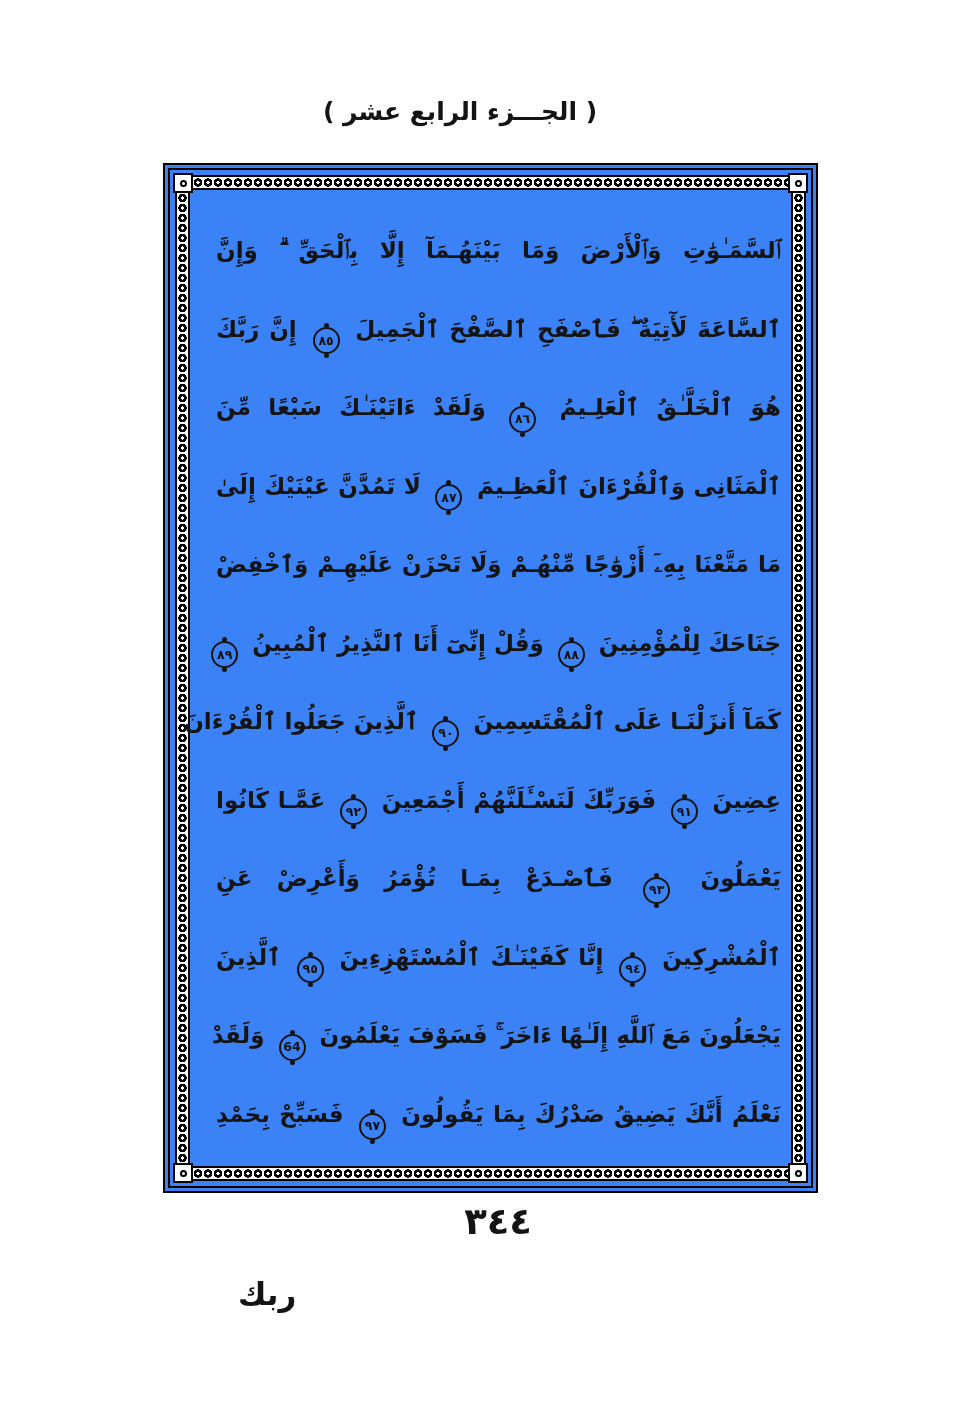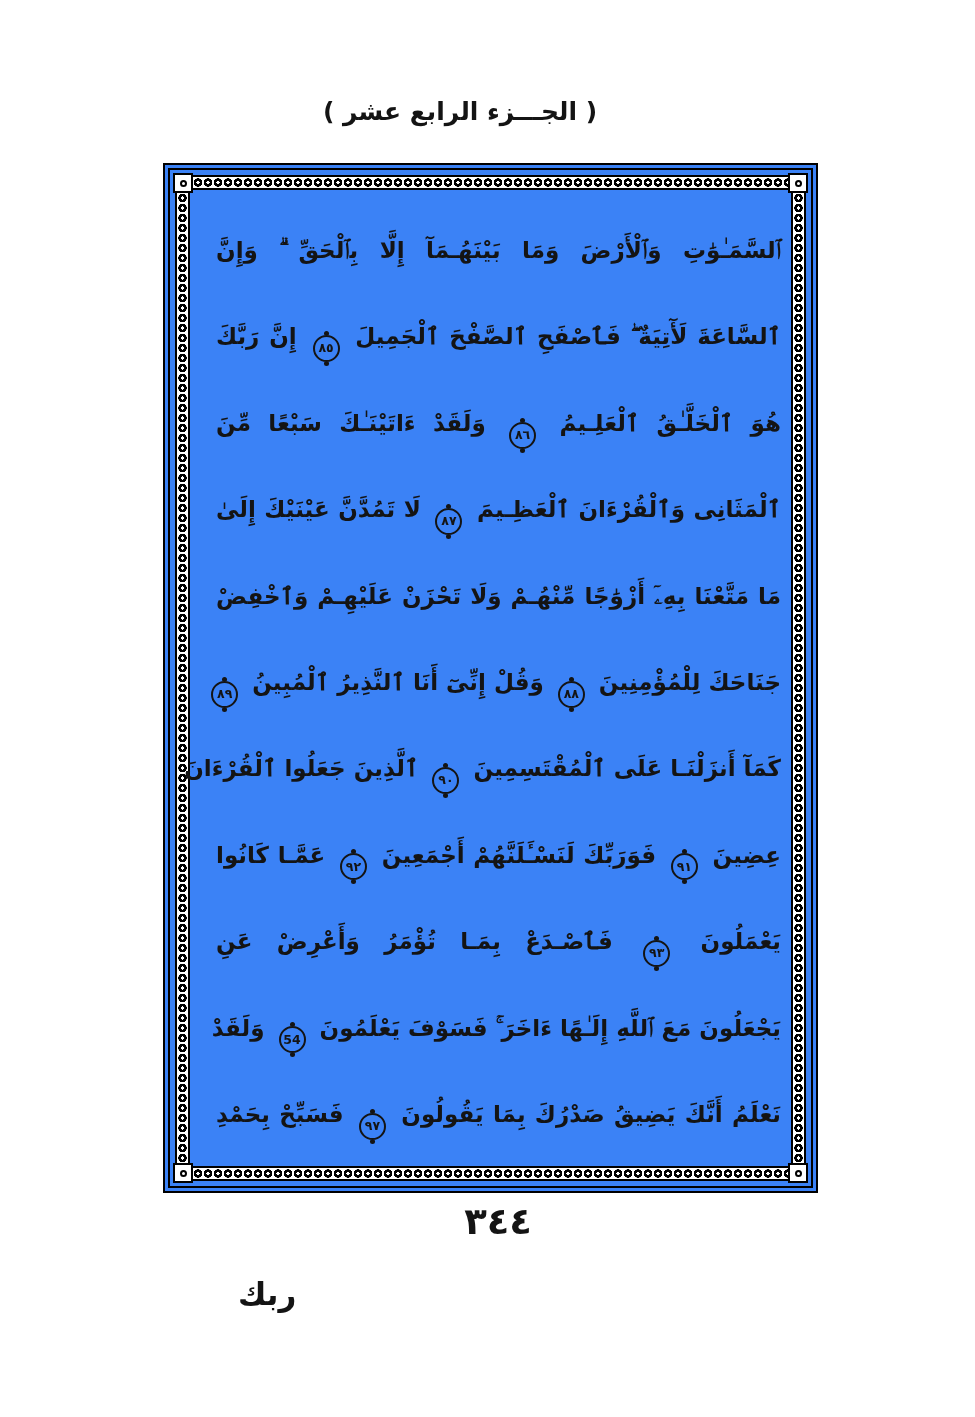--- a/index.html
+++ b/index.html
@@ -138,24 +138,31 @@
         <span class="ayah-marker">٩٢</span>
         <span>عَمَّـا كَانُوا</span>
       </div>
 
       <div class="quran-line">
         <span>يَعْمَلُونَ</span>
         <span class="ayah-marker">٩٣</span>
         <span>فَٱصْـدَعْ بِمَـا تُؤْمَرُ وَأَعْرِضْ عَنِ</span>
       </div>
 
+      <div class="quran-line">
+        <span>ٱلْمُشْرِكِينَ</span>
+        <span class="ayah-marker">٩٤</span>
+        <span>إِنَّا كَفَيْنَـٰكَ ٱلْمُسْتَهْزِءِينَ</span>
+        <span class="ayah-marker">٩٥</span>
+        <span>ٱلَّذِينَ</span>
+      </div>
 
       <div class="quran-line">
         <span>يَجْعَلُونَ مَعَ ٱللَّهِ إِلَـٰهًا ءَاخَرَ ۚ فَسَوْفَ يَعْلَمُونَ</span>
-        <span class="ayah-marker">54</span>
+        <span class="ayah-marker">64</span>
         <span>وَلَقَدْ</span>
       </div>
 
       <div class="quran-line">
         <span>نَعْلَمُ أَنَّكَ يَضِيقُ صَدْرُكَ بِمَا يَقُولُونَ</span>
         <span class="ayah-marker">٩٧</span>
         <span>فَسَبِّحْ بِحَمْدِ</span>
       </div>
 
     </div>

